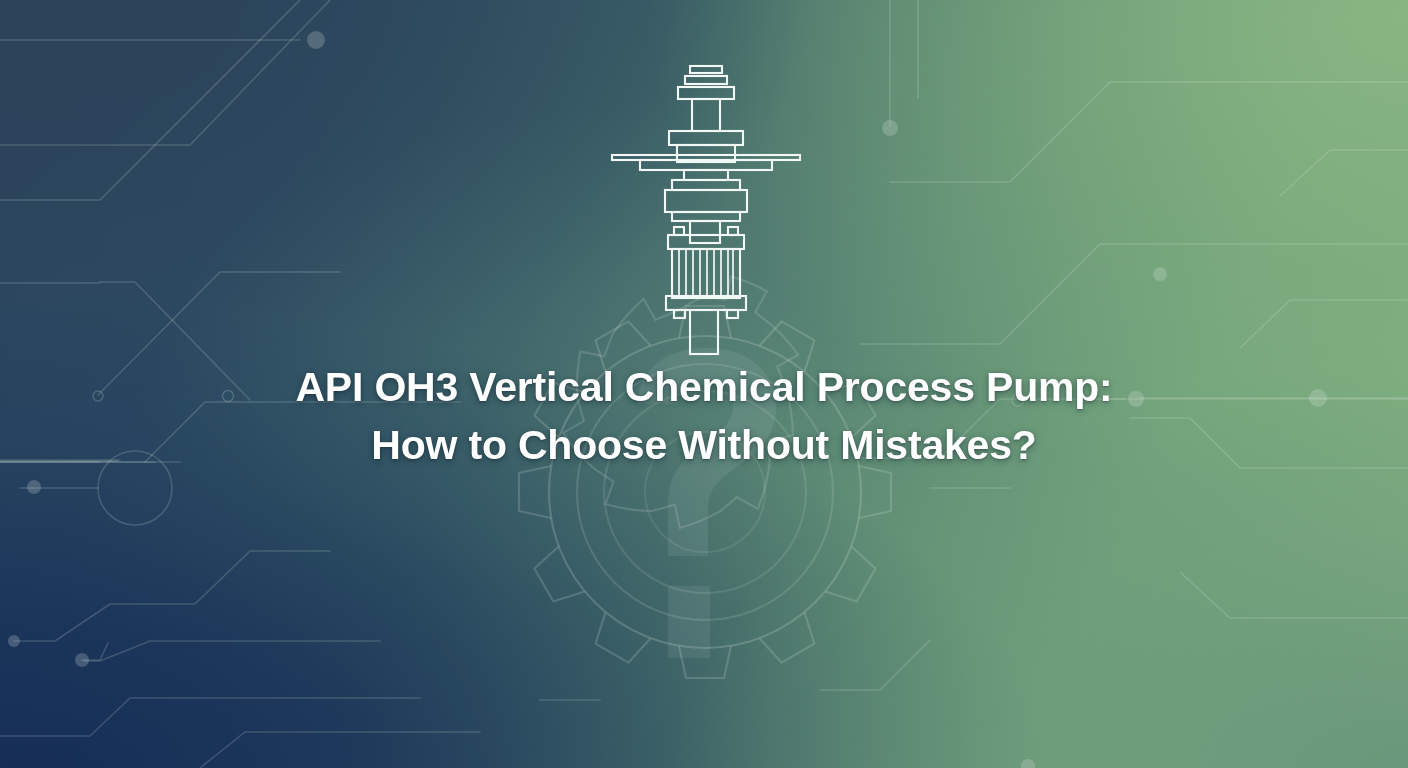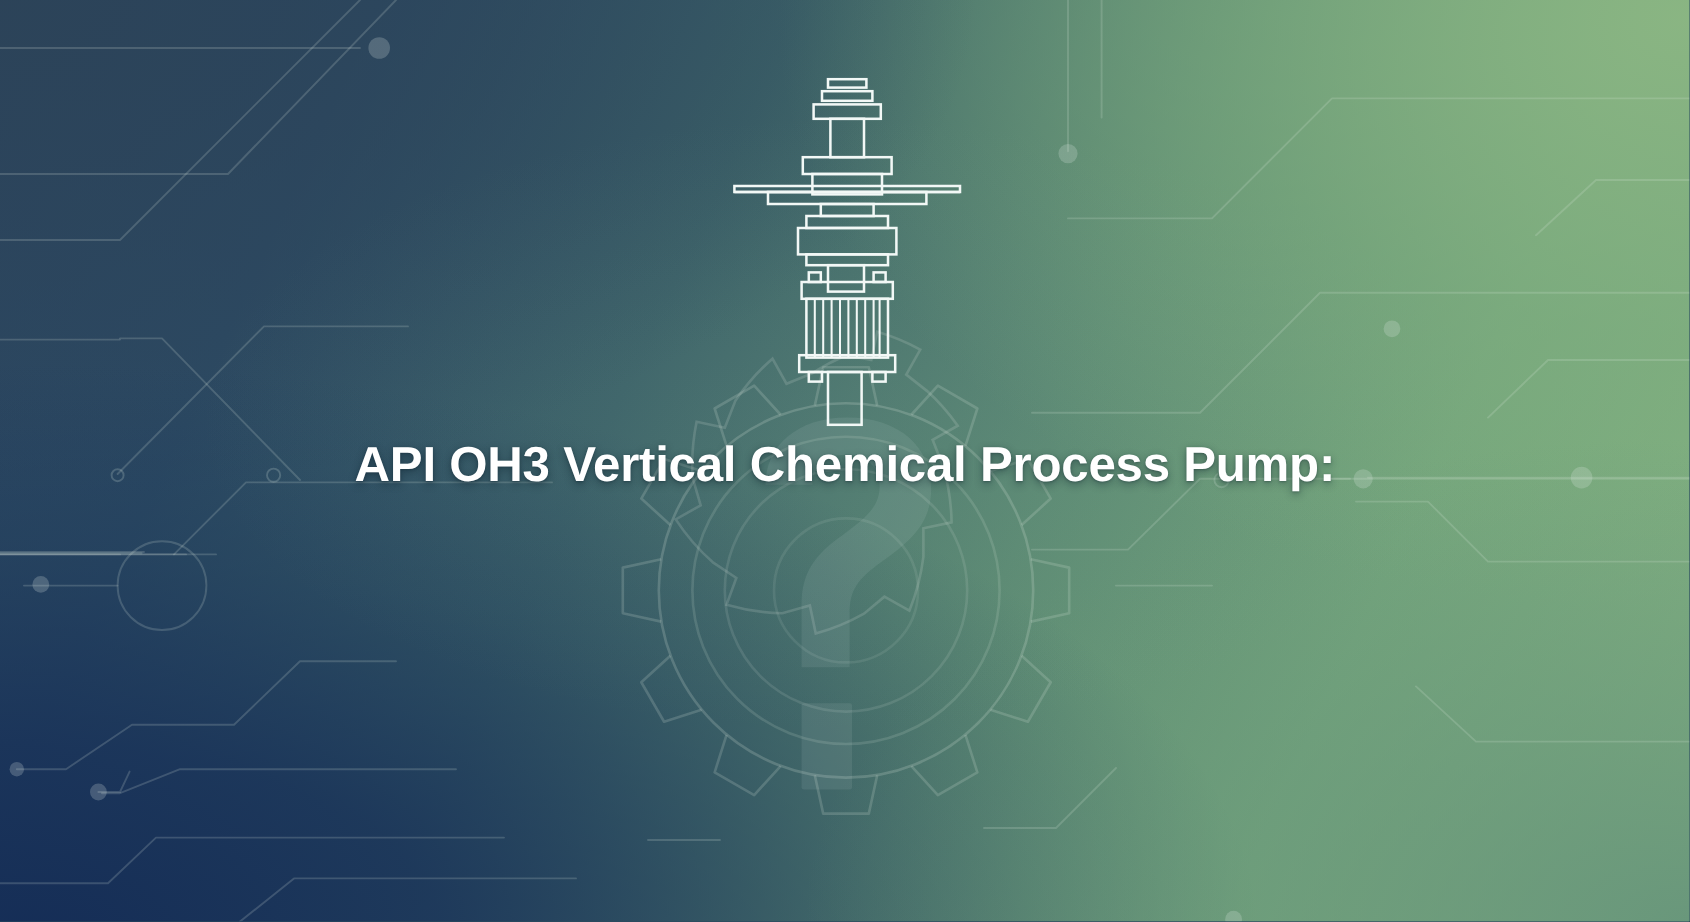--- a/index.html
+++ b/index.html
@@ -312,15 +312,16 @@
       <rect x="666" y="296" width="80" height="14"></rect>
       <rect x="674" y="310" width="11" height="8"></rect>
       <rect x="727" y="310" width="11" height="8"></rect>
 
       <rect x="690" y="310" width="28" height="44"></rect>
     </g>
   </svg>
 
   <div id="title-block">
     <span class="title-line">API OH3 Vertical Chemical Process Pump:</span>
+    <span class="title-line">How to Choose Without Mistakes?</span>
   </div>
 
 </div>
 
 </body></html>

